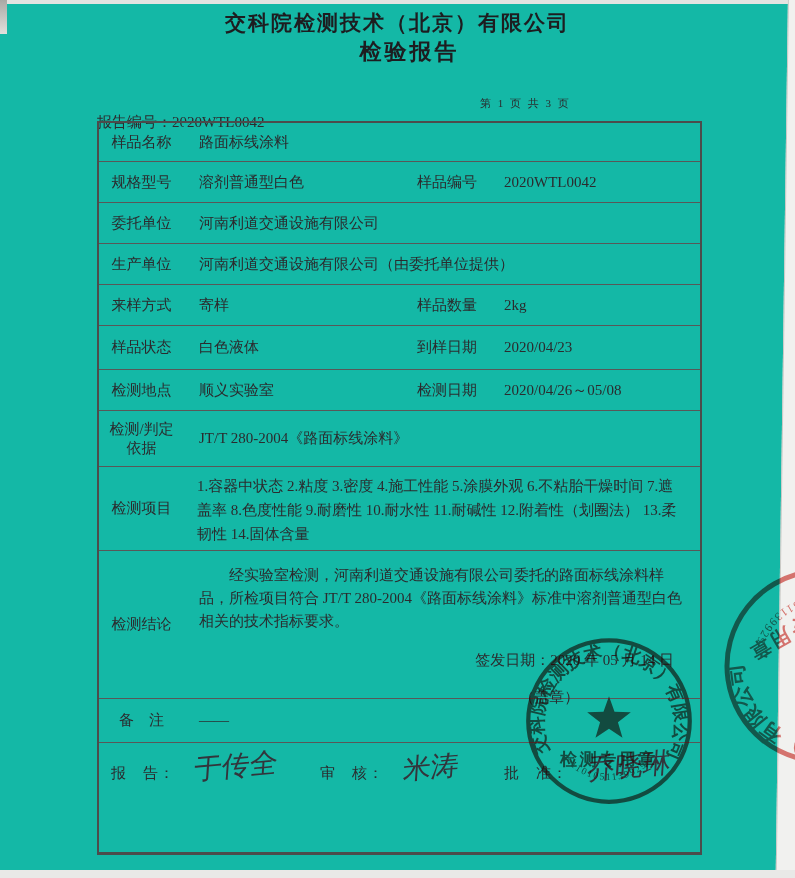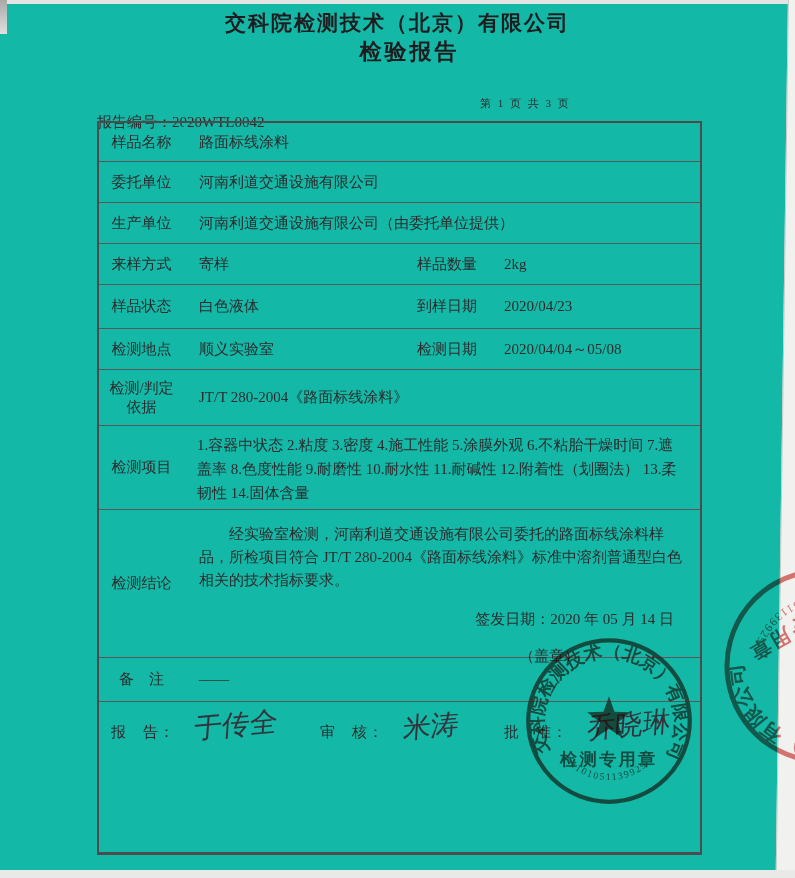--- a/index.html
+++ b/index.html
@@ -71,20 +71,26 @@
   <div class="repno"><span>报告编号：</span><span>2020WTL0042</span></div>
   <div class="pageinfo">第 1 页 共 3 页</div>
 
   <div class="tbl">
 
     <div class="row" style="height:38px">
       <div class="lab">样品名称</div>
       <div class="val">路面标线涂料</div>
     </div>
 
+    <div class="row" style="height:41px">
+      <div class="lab">规格型号</div>
+      <div class="val">溶剂普通型白色</div>
+      <div class="lab2">样品编号</div>
+      <div class="val2">2020WTL0042</div>
+    </div>
 
     <div class="row" style="height:41px">
       <div class="lab">委托单位</div>
       <div class="val">河南利道交通设施有限公司</div>
     </div>
 
     <div class="row" style="height:41px">
       <div class="lab">生产单位</div>
       <div class="val">河南利道交通设施有限公司（由委托单位提供）</div>
     </div>
@@ -100,21 +106,21 @@
       <div class="lab">样品状态</div>
       <div class="val">白色液体</div>
       <div class="lab2">到样日期</div>
       <div class="val2">2020/04/23</div>
     </div>
 
     <div class="row" style="height:41px">
       <div class="lab">检测地点</div>
       <div class="val">顺义实验室</div>
       <div class="lab2">检测日期</div>
-      <div class="val2">2020/04/04～05/08</div>
+      <div class="val2">2020/04/26～05/08</div>
     </div>
 
 
     <div class="row" style="height:56px">
       <div class="lab">检测/判定依据</div>
       <div class="val">JT/T 280-2004《路面标线涂料》</div>
     </div>
 
     <div class="row" style="height:84px">
       <div class="lab">检测项目</div>

